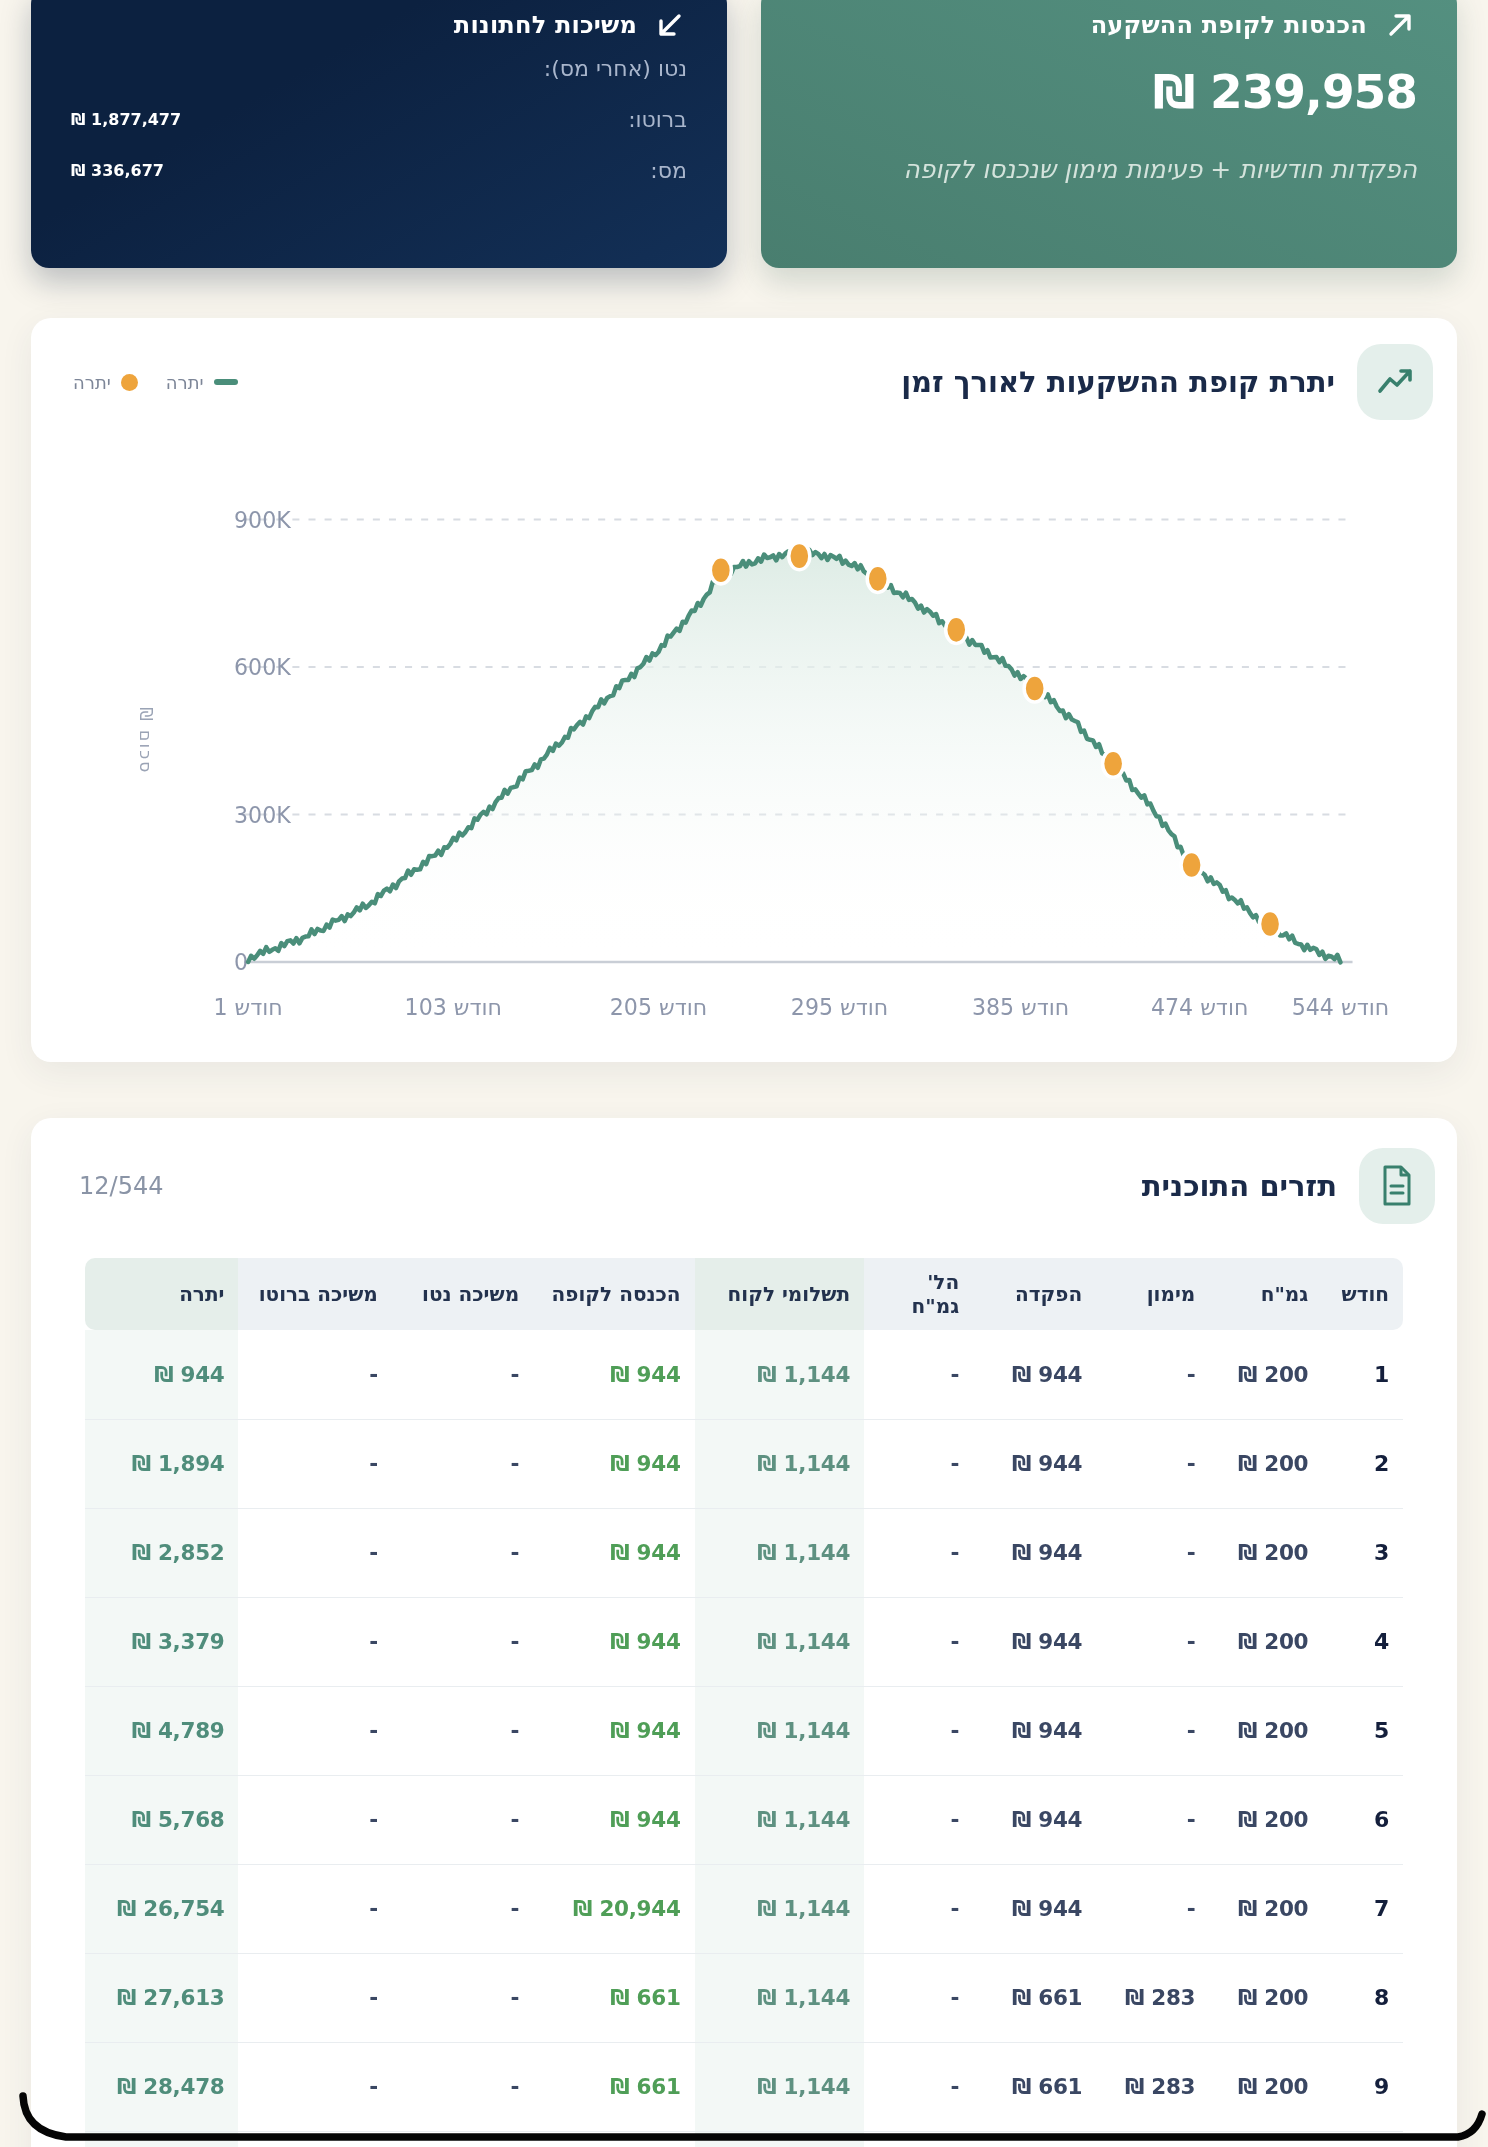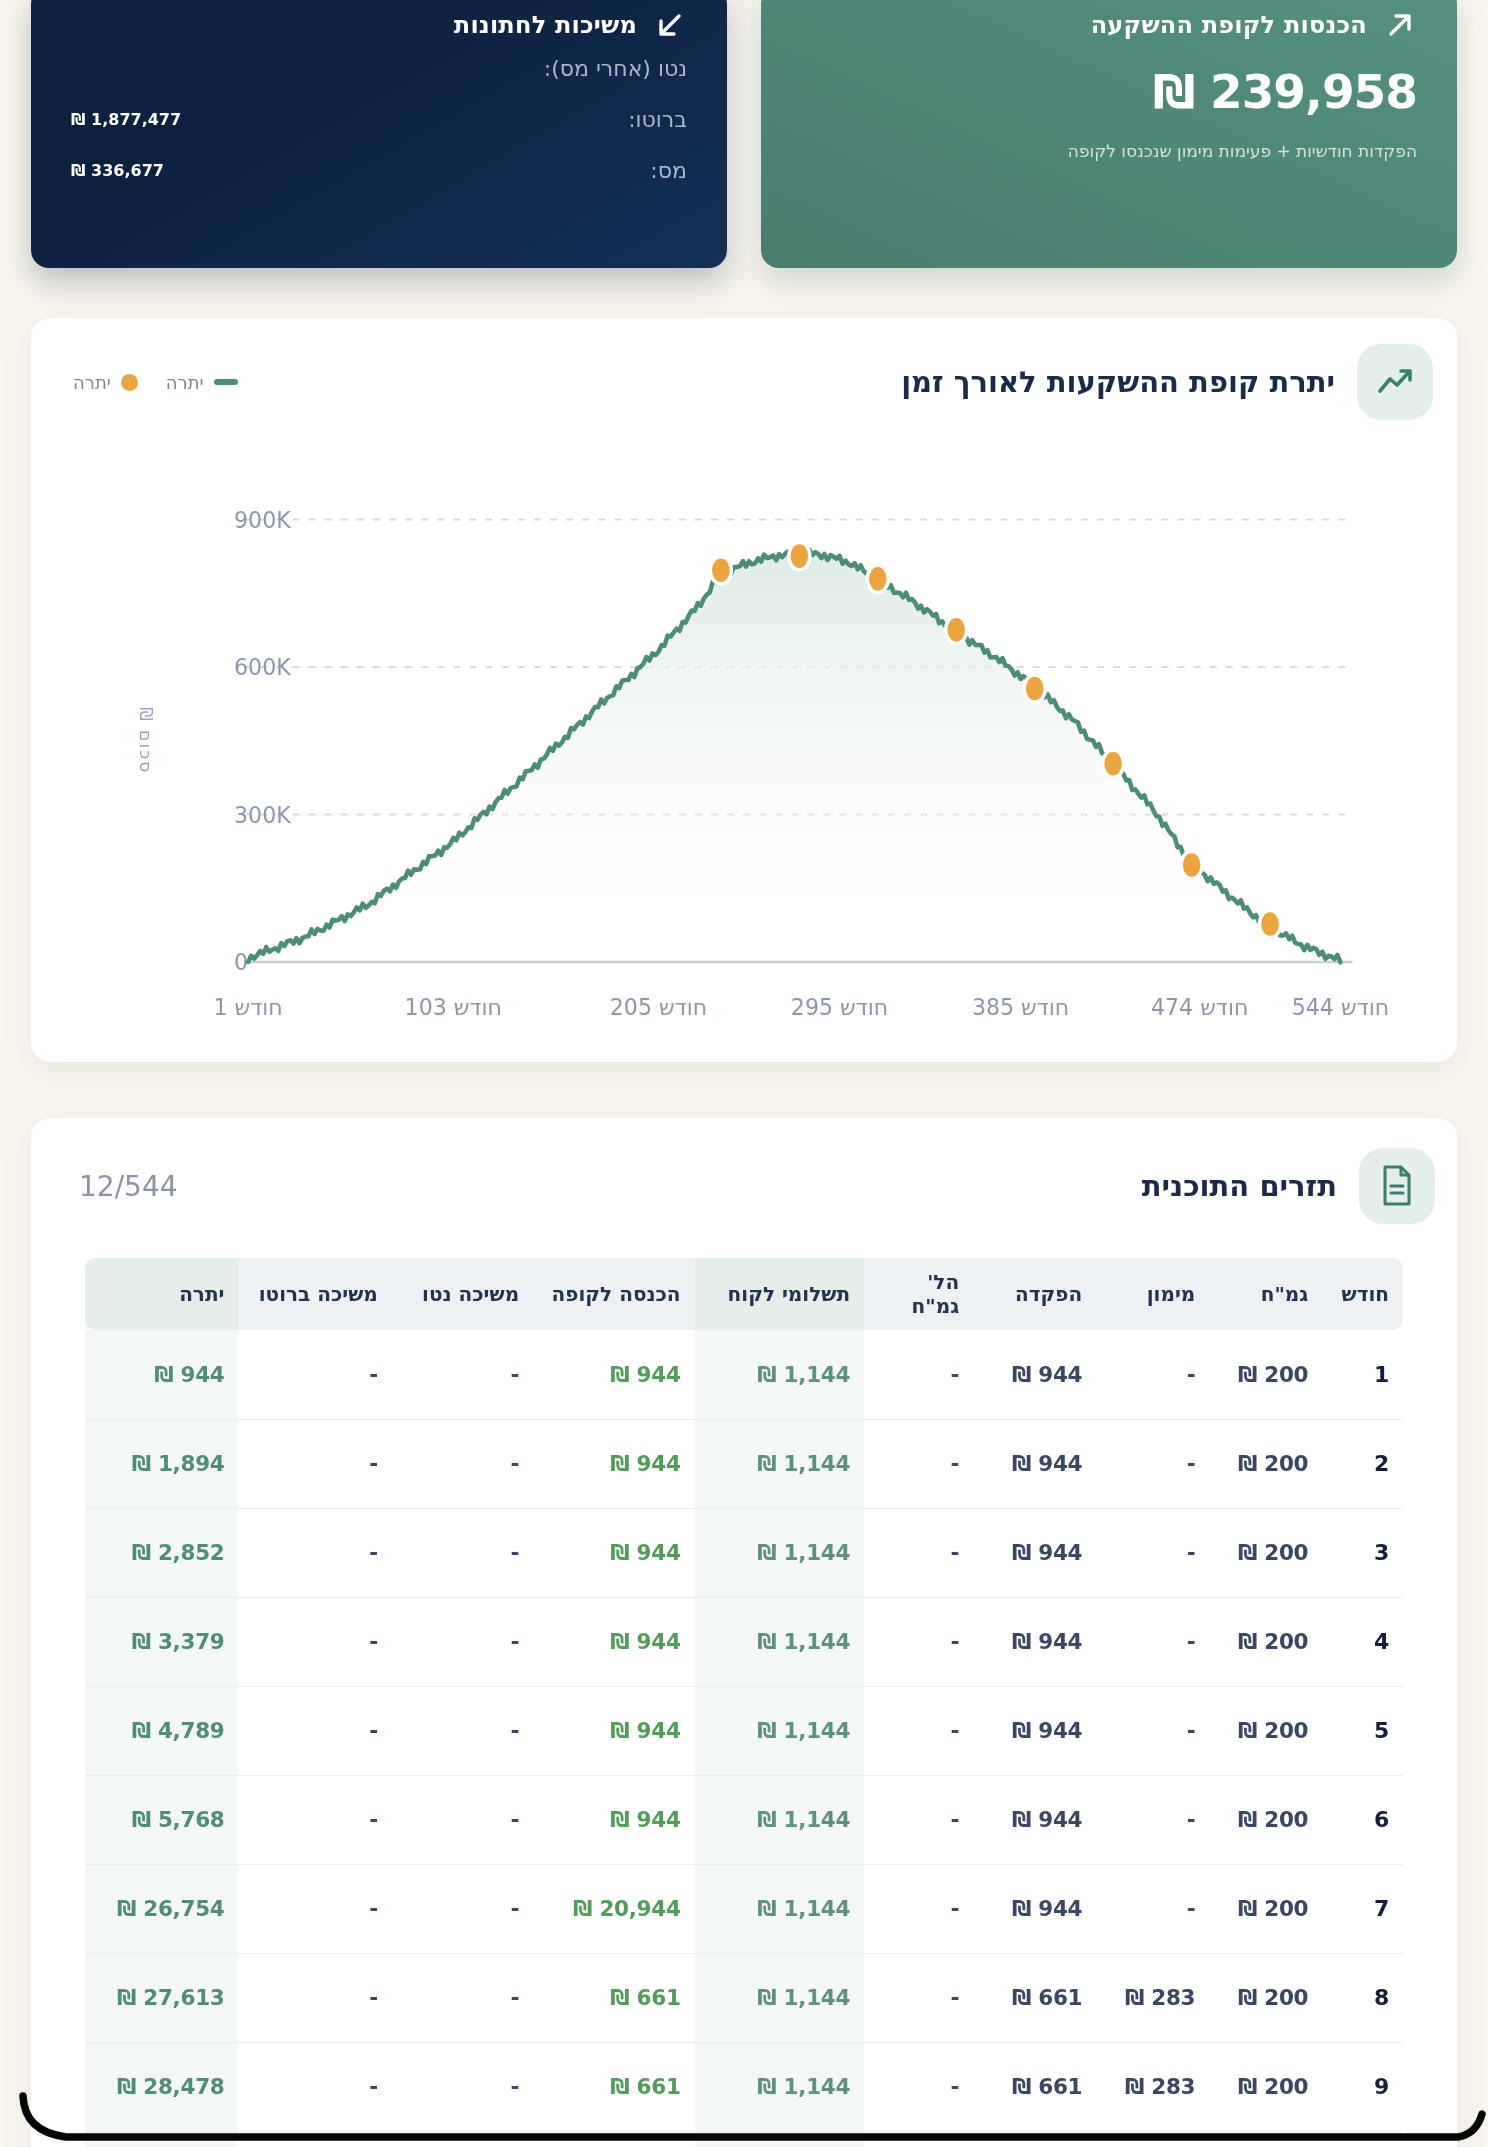--- a/index.html
+++ b/index.html
@@ -14,21 +14,21 @@
 
   
   .top-cards { display: flex; gap: 34px; padding: 0 31px; margin-top: -14px; }
   .kpi-card { flex: 1 1 0; height: 282px; border-radius: 18px; padding: 22px 40px 0; color: #fff; }
   .income-card  { background: linear-gradient(205deg, #549080, #497e6f); box-shadow: 0 14px 30px rgba(40,80,65,.18); }
   .withdraw-card{ background: linear-gradient(150deg, #0c2140 35%, #133057); box-shadow: 0 14px 30px rgba(10,30,60,.25); }
   .card-title-row { display: flex; align-items: center; gap: 16px; }
   .card-title { font-size: 24px; font-weight: 700; letter-spacing: .2px; }
   .arrow-icon svg { display: block; }
   .big-value { font-size: 47px; font-weight: 700; letter-spacing: -1px; margin-top: 22px; }
-  .income-sub { margin-top: 22px; font-size: 17px; color: #d4e3dc; }
+  .income-sub { margin-top: 36px; font-size: 25px; color: #d4e3dc; font-style: italic; }
   .stat-row { display: flex; justify-content: space-between; align-items: center; }
   .stat-row.big { margin-top: 14px; }
   .stat-row.small { margin-top: 26px; }
   .stat-label { font-size: 22px; color: #a9b6cc; }
   .stat-value { font-size: 16px; font-weight: 700; }
   .stat-row.big .stat-value { font-size: 47px; letter-spacing: -1px; }
 
   
   .panel { background: #fff; border-radius: 20px; margin: 0 31px;
            box-shadow: 0 10px 34px rgba(40,60,90,.07); }
@@ -36,21 +36,21 @@
   .table-panel { margin-top: 56px; height: 1120px; padding: 30px 22px 0; }
   .panel-head { display: flex; align-items: center; gap: 22px; }
   .icon-tile { width: 76px; height: 76px; border-radius: 24px; background: #e4efeb;
                display: flex; align-items: center; justify-content: center; flex: none; }
   .panel-title { font-size: 29px; font-weight: 700; color: #1a2a49; }
   .spacer { flex: 1; }
   .legend { display: flex; align-items: center; gap: 28px; color: #7d8698; font-size: 18px; padding-left: 18px; }
   .legend-item { display: flex; align-items: center; gap: 10px; }
   .legend-dash { width: 24px; height: 6px; border-radius: 3px; }
   .legend-dot { width: 17px; height: 17px; border-radius: 50%; }
-  .pagination { font-size: 28px; color: #8a94a6; padding-left: 26px; }
+  .pagination { font-size: 24px; color: #8a94a6; padding-left: 26px; }
   svg.chart { display: block; margin-top: 14px; width: 100%; }
   svg text { font-family: "DejaVu Sans", "Liberation Sans", sans-serif; }
 
   
   table.flow { width: calc(100% - 64px); margin: 34px 32px 0; border-collapse: collapse; table-layout: fixed; }
   table.flow th { height: 72px; background: #edf1f4; font-size: 20px; font-weight: 700;
                   color: #23324e; text-align: right; padding: 0 14px; }
   table.flow th.hl { background: #e5eeea; }
   table.flow th:first-child { border-radius: 0 10px 10px 0; }
   table.flow th:last-child  { border-radius: 10px 0 0 10px; }

